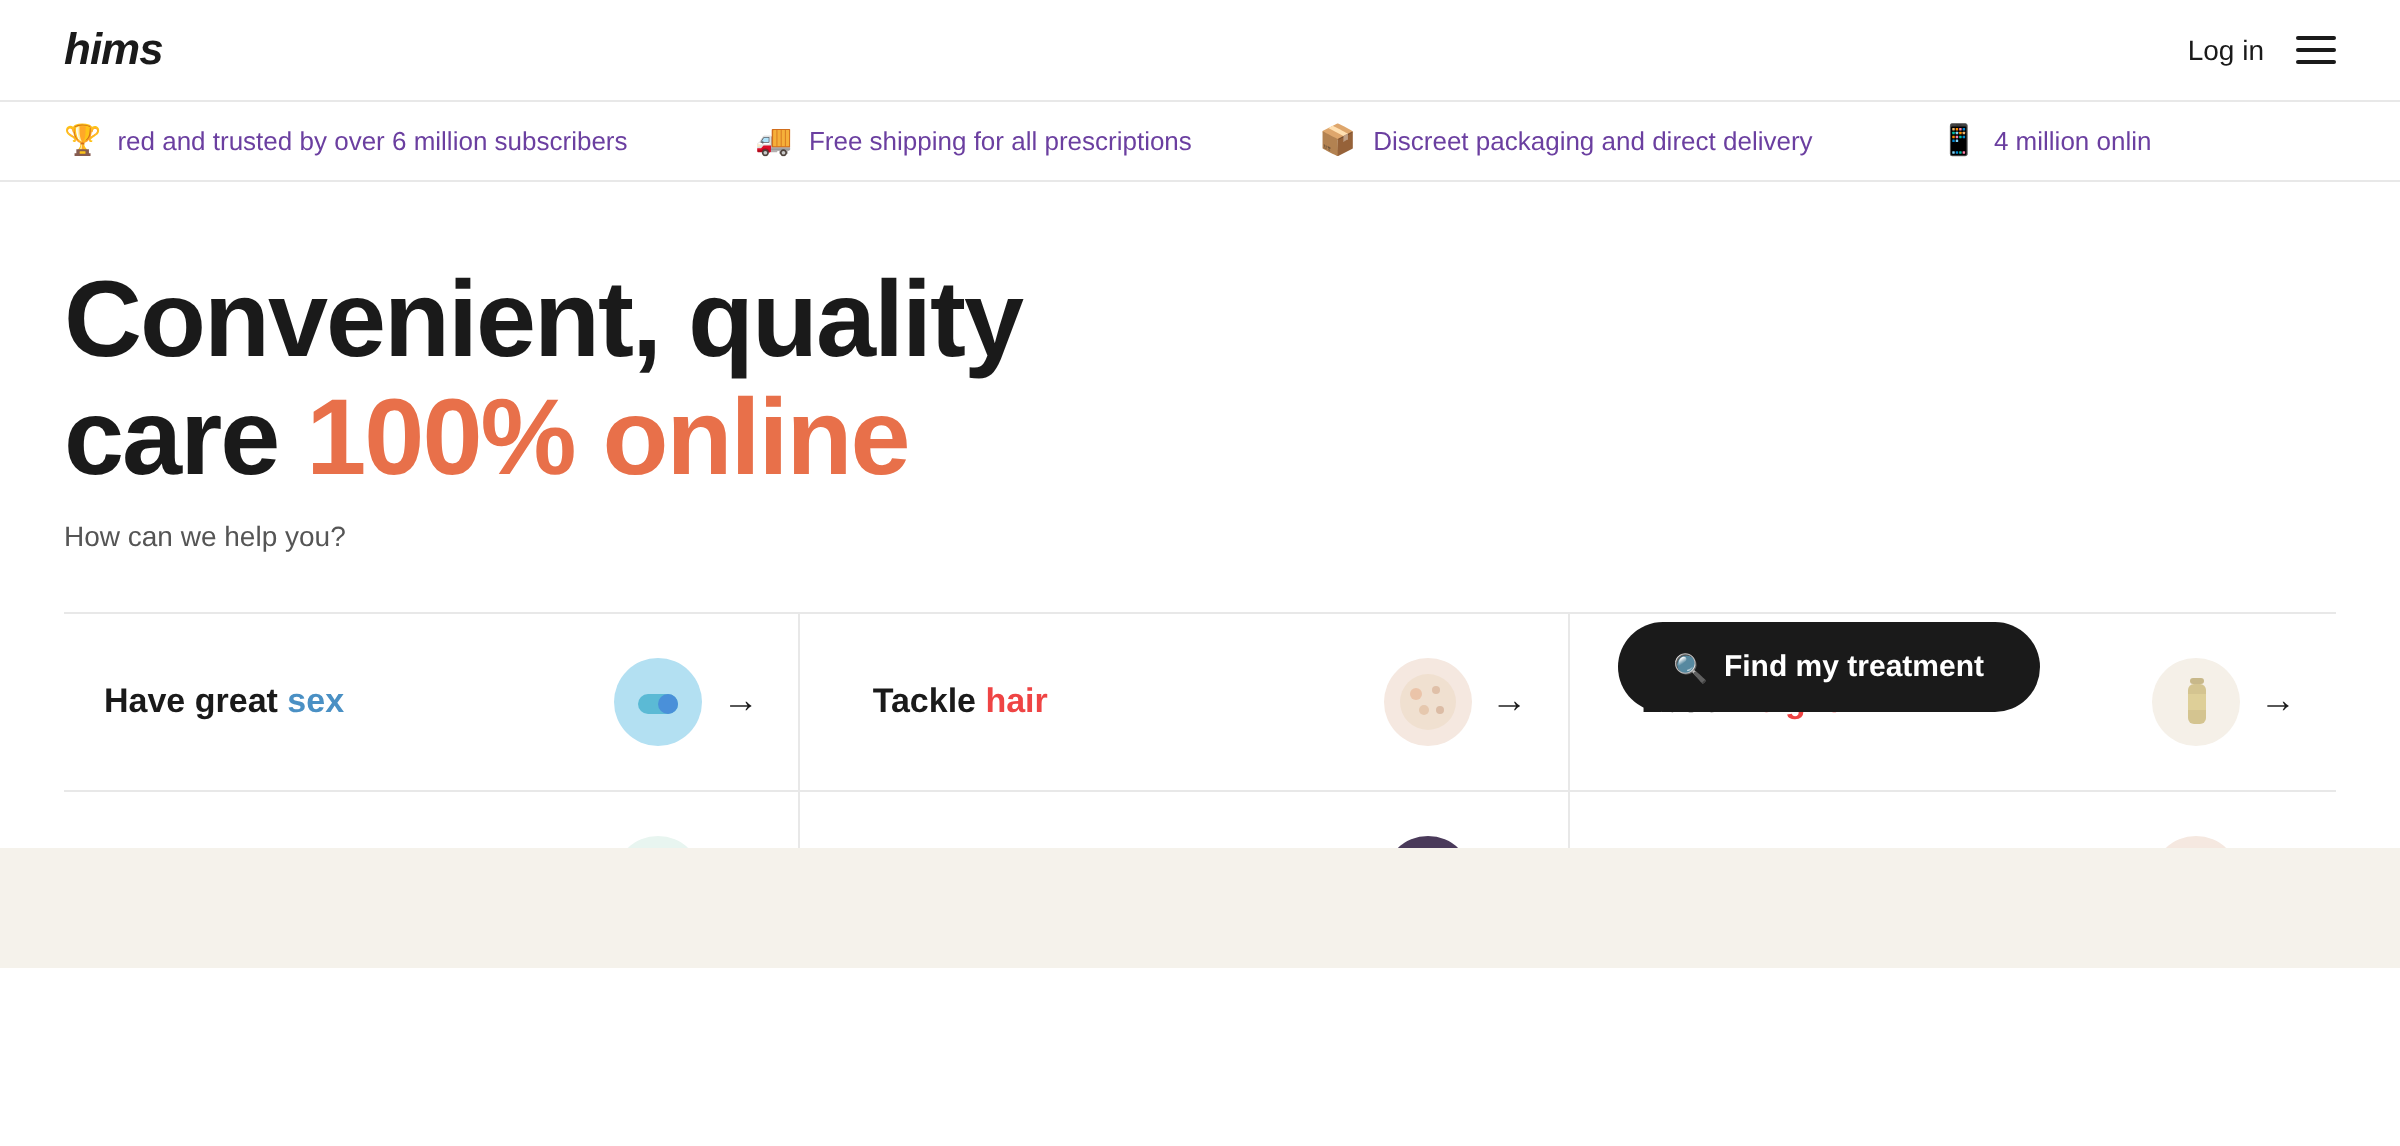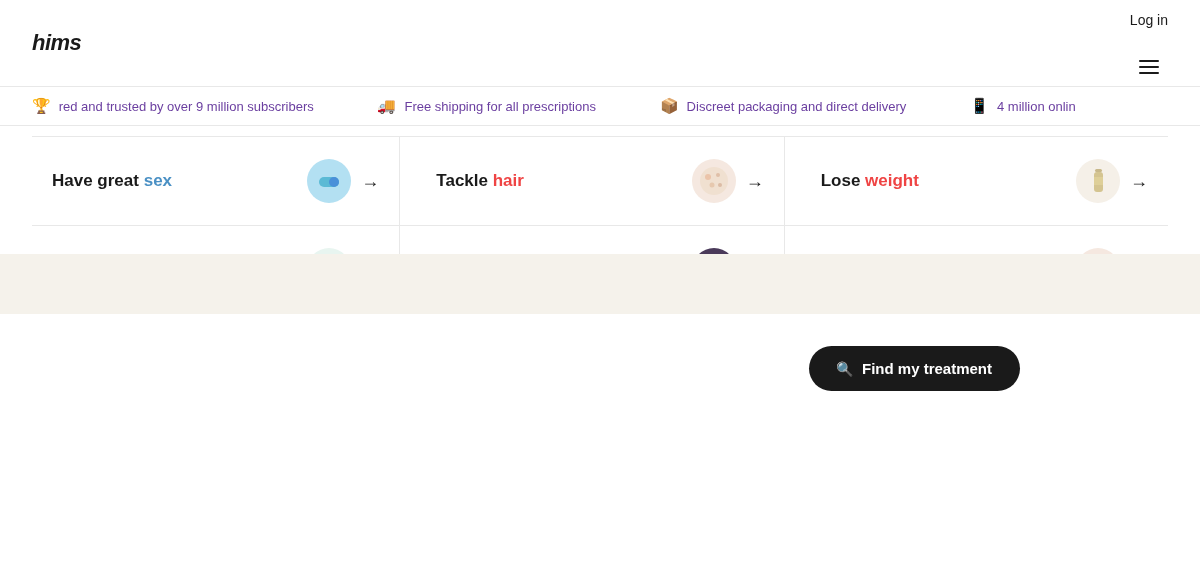--- a/index.html
+++ b/index.html
@@ -16,22 +16,21 @@
     .logo {
       font-size: 22px;
       font-weight: 700;
       color: #1a1a1a;
       letter-spacing: -0.5px;
       font-style: italic;
     }
     .nav-right {
       display: flex;
       align-items: center;
-      gap: 32px;
-      flex-direction: column;
+      gap: 16px;
     }
     .login-btn {
       font-size: 14px;
       color: #1a1a1a;
       cursor: pointer;
       background: none;
       border: none;
     }
     .hamburger {
       display: flex;
@@ -209,39 +208,46 @@
       <span></span>
       <span></span>
     </div>
   </div>
 </nav>
 
 <div class="ticker-banner">
   <div class="ticker-inner">
     <div class="ticker-item">
       <span class="icon">🏆</span>
-      <span>red and trusted by over 9 million subscribers</span>
+      <span>red and trusted by over 6 million subscribers</span>
     </div>
     <div class="ticker-item">
       <span class="icon">🚚</span>
       <span>Free shipping for all prescriptions</span>
     </div>
     <div class="ticker-item">
       <span class="icon">📦</span>
       <span>Discreet packaging and direct delivery</span>
     </div>
     <div class="ticker-item">
       <span class="icon">📱</span>
       <span>4 million onlin</span>
     </div>
   </div>
 </div>
 
 <div class="main-content">
 
+  <div class="hero">
+    <h1>
+      <span>Convenient, quality</span><br>
+      <span>care </span><span class="accent">100% online</span>
+    </h1>
+    <p class="subtitle">How can we help you?</p>
+  </div>
 
   <div class="cta-area">
     <button class="cta-btn">
       <span class="search-icon">🔍</span>
       <span>Find my treatment</span>
     </button>
   </div>
 
   <div class="cards-section">
 

